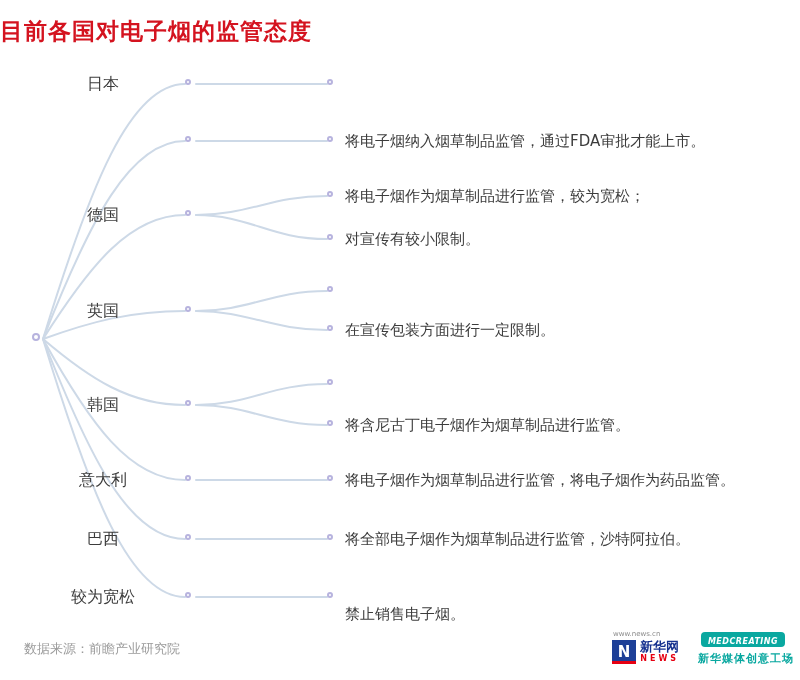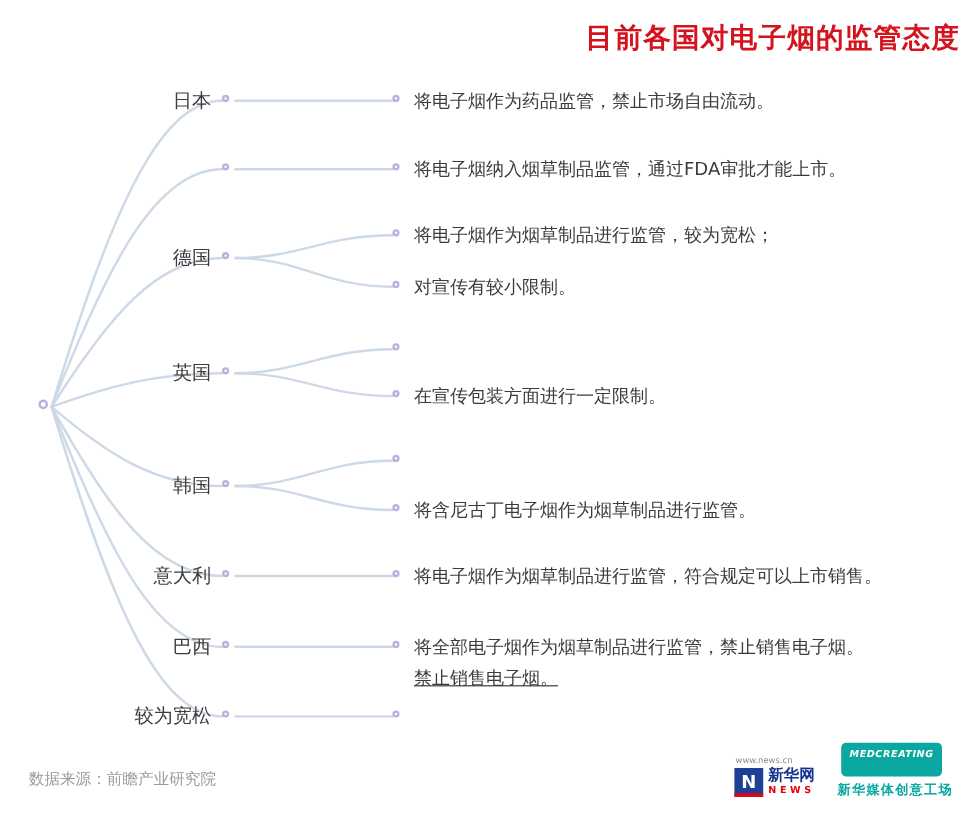--- a/index.html
+++ b/index.html
@@ -9,21 +9,21 @@
     position: relative;
     width: 800px;
     height: 680px;
     background: #ffffff;
     overflow: hidden;
   }
   .title {
     position: absolute;
     top: 16px; left: 0;
     width: 100%;
-    text-align: right;
+    text-align: left;
     font-size: 23px;
     font-weight: bold;
     color: #d4131f;
     letter-spacing: 1px;
   }
   svg.connectors {
     position: absolute;
     top: 0; left: 0;
     pointer-events: none;
   }
@@ -40,21 +40,21 @@
     border: 2px solid #b7b3de;
     border-radius: 50%;
   }
   .dot.root {
     width: 8px; height: 8px;
   }
   .country {
     position: absolute;
     left: 30px;
     width: 146px;
-    text-align: right;
+    text-align: center;
     font-size: 16px;
     font-weight: 500;
     color: #3c3c3c;
     line-height: 24px;
     white-space: nowrap;
   }
   .detail {
     position: absolute;
     left: 345px;
     font-size: 15px;
@@ -109,21 +109,21 @@
     line-height: 10px;
   }
   .logo-med {
     position: absolute;
     right: 12px;
     bottom: 14px;
     width: 90px;
     text-align: center;
   }
   .med-badge {
-    width: 84px; height: 28px;
+    width: 84px; height: 15px;
     margin: 0 auto;
     background: #0aa8a0;
     border-radius: 4px;
     color: #ffffff;
     font-size: 8px;
     font-weight: bold;
     font-style: italic;
     line-height: 20px;
     letter-spacing: 0.5px;
   }
@@ -190,29 +190,28 @@
   <div class="dot" style="left:327px; top:191px;"></div>
   <div class="dot" style="left:327px; top:234px;"></div>
   <div class="dot" style="left:327px; top:286px;"></div>
   <div class="dot" style="left:327px; top:325px;"></div>
   <div class="dot" style="left:327px; top:379px;"></div>
   <div class="dot" style="left:327px; top:420px;"></div>
   <div class="dot" style="left:327px; top:475px;"></div>
   <div class="dot" style="left:327px; top:534px;"></div>
   <div class="dot" style="left:327px; top:592px;"></div>
 
-  <div class="detail" style="top:73px;">将电子烟作为药品监管，禁止市场自由流动。</div>
   <div class="detail" style="top:130px;">将电子烟纳入烟草制品监管，通过FDA审批才能上市。</div>
   <div class="detail" style="top:185px;">将电子烟作为烟草制品进行监管，较为宽松；</div>
   <div class="detail" style="top:228px;">对宣传有较小限制。</div>
   <div class="detail" style="top:319px;">在宣传包装方面进行一定限制。</div>
   <div class="detail" style="top:414px;">将含尼古丁电子烟作为烟草制品进行监管。</div>
-  <div class="detail" style="top:469px;">将电子烟作为烟草制品进行监管，符合规定可以上市销售。</div>
-  <div class="detail" style="top:528px;">将全部电子烟作为烟草制品进行监管，禁止销售电子烟。</div>
-  <div class="detail" style="top:554px;text-decoration:underline;">禁止销售电子烟。</div>
+  <div class="detail" style="top:469px;">将电子烟作为烟草制品进行监管，将电子烟作为药品监管。</div>
+  <div class="detail" style="top:528px;">将全部电子烟作为烟草制品进行监管，沙特阿拉伯。</div>
+  <div class="detail" style="top:603px;">禁止销售电子烟。</div>
 
   <div class="footer-source">数据来源：前瞻产业研究院</div>
 
   <div class="logo-xinhua">
     <div class="xh-url">www.news.cn</div>
     <div class="xh-row">
       <div class="xh-mark">N</div>
       <div class="xh-text">
         <div class="xh-name">新华网</div>
         <div class="xh-news">NEWS</div>

